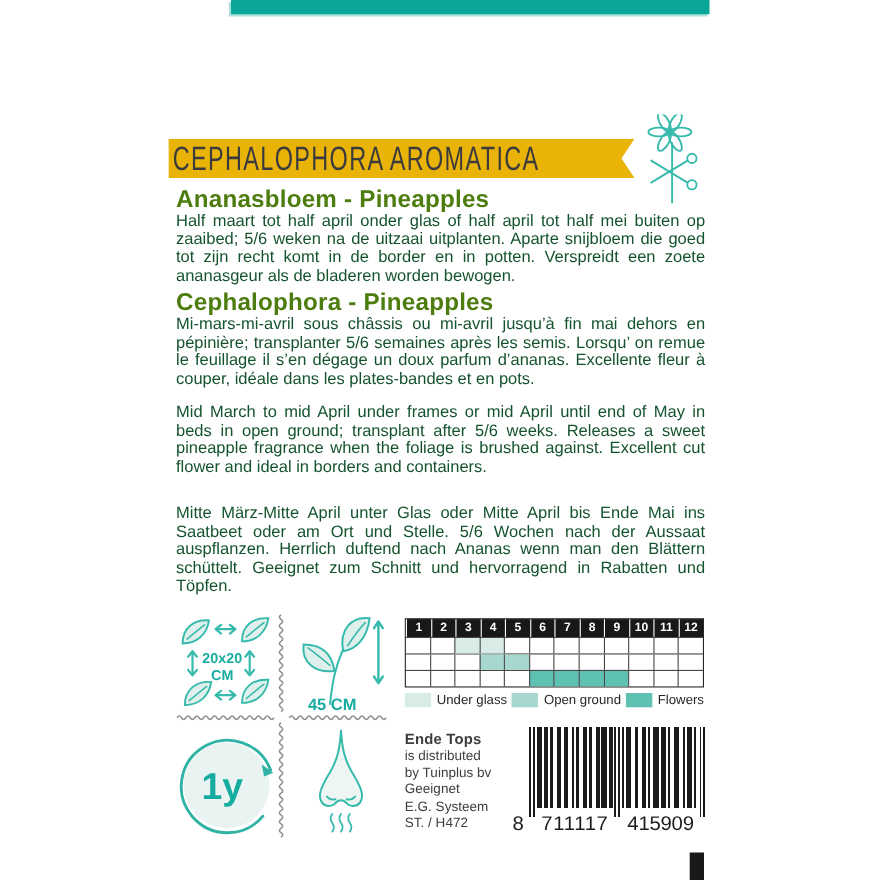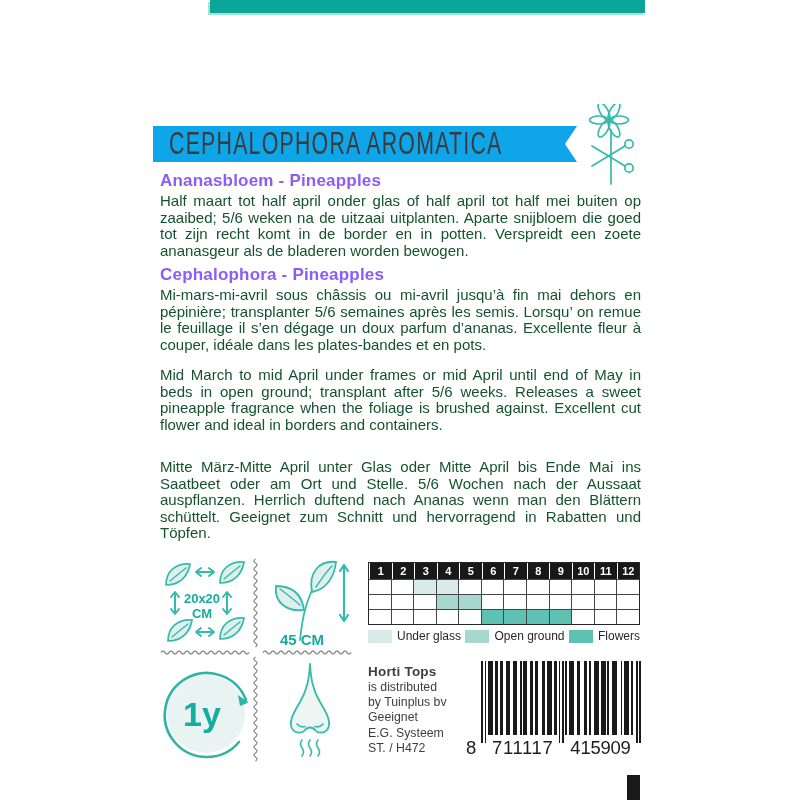--- a/index.html
+++ b/index.html
@@ -6,30 +6,30 @@
   html,body{margin:0;padding:0}
   body{width:800px;height:800px;position:relative;overflow:hidden;background:#fff;
        font-family:"Liberation Sans",sans-serif;}
   .abs{position:absolute}
 
   
   .top-bar{left:210px;top:0;width:435px;height:13px;background:#0AA699;
            box-shadow:-2px 2px 0 #ABE1DA}
 
   
-  .title-band{left:153px;top:126px;width:424px;height:36px;background:#0ea5e9;
-              display:flex;align-items:center;padding-left:16px;
+  .title-band{left:153px;top:126px;width:424px;height:36px;background:#eab308;
+              display:flex;align-items:center;padding-left:4px;
               clip-path:polygon(0 0,100% 0,calc(100% - 12px) 50%,100% 100%,0 100%)}
   .title{font-size:26px;font-weight:400;color:#3B3B3D;letter-spacing:1.5px;
          transform:scale(.82,1.18);transform-origin:0 55%;white-space:nowrap}
 
   
   .section{left:160px;width:481px}
   .s0{top:171px}.s1{top:265px}.s2{top:367px}.s3{top:459px}
-  .section h2{margin:0 0 3px;font-size:17px;line-height:19px;color:#8b5cf6;letter-spacing:.2px}
+  .section h2{margin:0 0 3px;font-size:22px;line-height:19px;color:#4d7c0f;letter-spacing:.2px}
   .section p{margin:0;font-size:15px;line-height:16.6px;color:#14532d;text-align:justify}
 
   
   .calendar{left:368px;top:562px;width:272px;border:1.5px solid #262626;background:#fff}
   .cal-row{display:flex;height:15px;border-top:1px solid #454545}
   .cal-row.head{height:16px;border-top:none;background:#181818}
   .cal-cell{flex:1 1 0;border-left:1px solid #454545}
   .cal-row.head .cal-cell{border-left:1.5px solid #fff;background:#181818;color:#fff;
       font-size:11px;font-weight:700;display:flex;align-items:center;justify-content:center;line-height:1}
   .cal-cell:first-child{border-left:none}
@@ -240,21 +240,21 @@
         <span class="legend-swatch" style="background: rgb(166, 216, 208);"></span>
         <span class="legend-label">Open ground</span>
       </div>
       <div class="legend-item">
         <span class="legend-swatch" style="background: rgb(94, 193, 178);"></span>
         <span class="legend-label">Flowers</span>
       </div>
     </div>
 
   <div class="abs dist">
-    <div class="dist-name">Horti Tops</div>
+    <div class="dist-name">Ende Tops</div>
     <div>is distributed</div>
     <div>by Tuinplus bv</div>
     <div>Geeignet</div>
     <div>E.G. Systeem</div>
     <div>ST. / H472</div>
   </div>
 
   <svg class="abs barcode" width="180" height="95" viewBox="-12 0 107 58" preserveAspectRatio="none" shape-rendering="crispEdges">
     <g>
         <rect x="0" y="0" width="1" height="50" fill="#1a1a1a"></rect>

